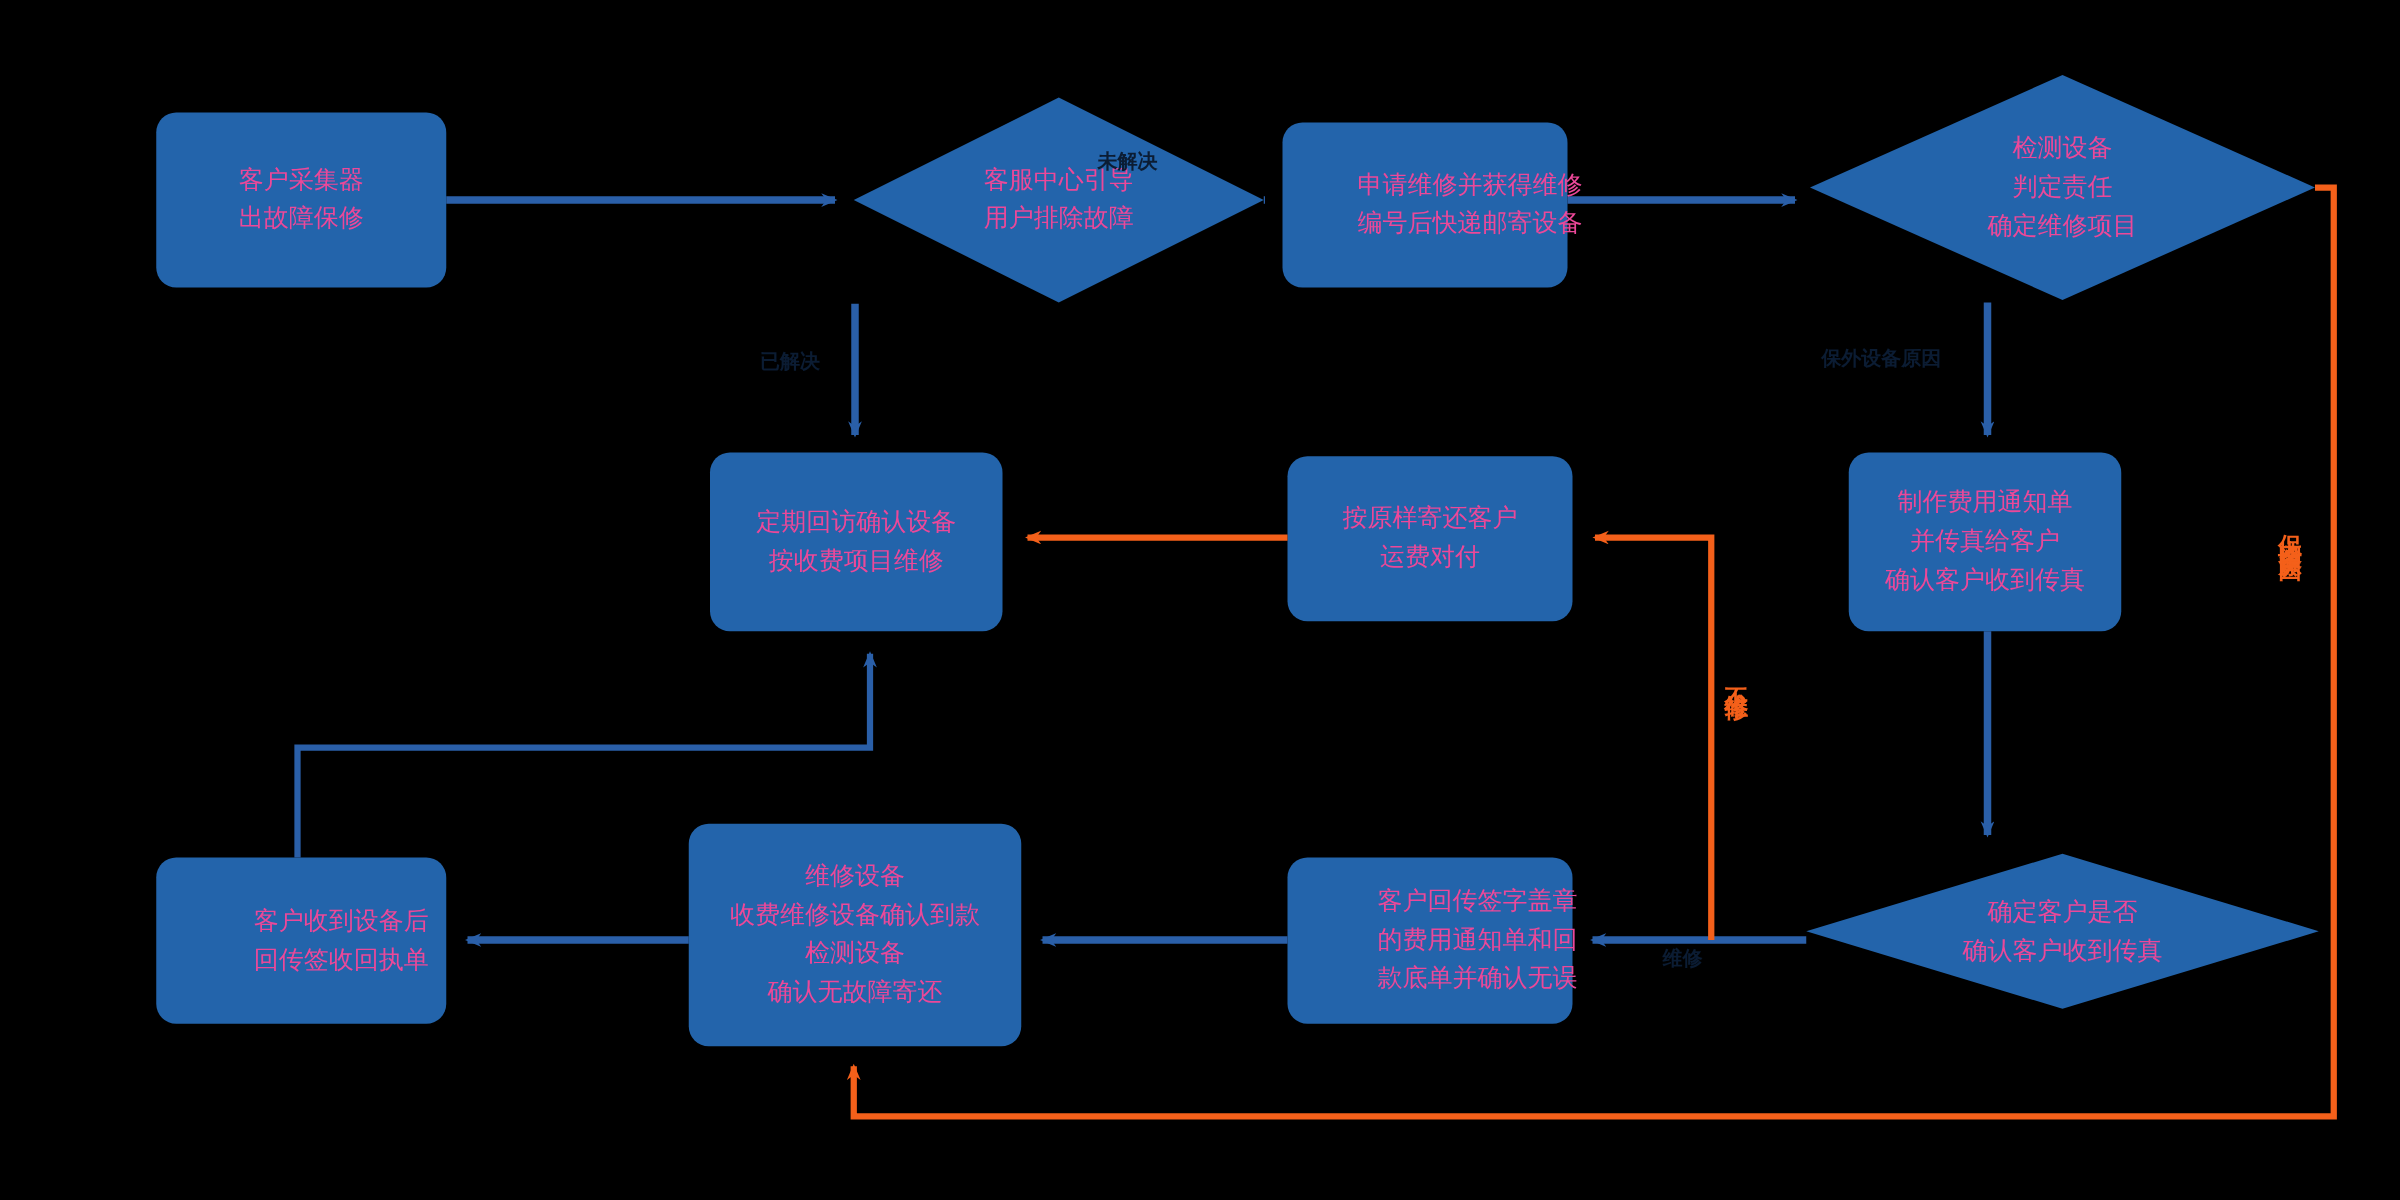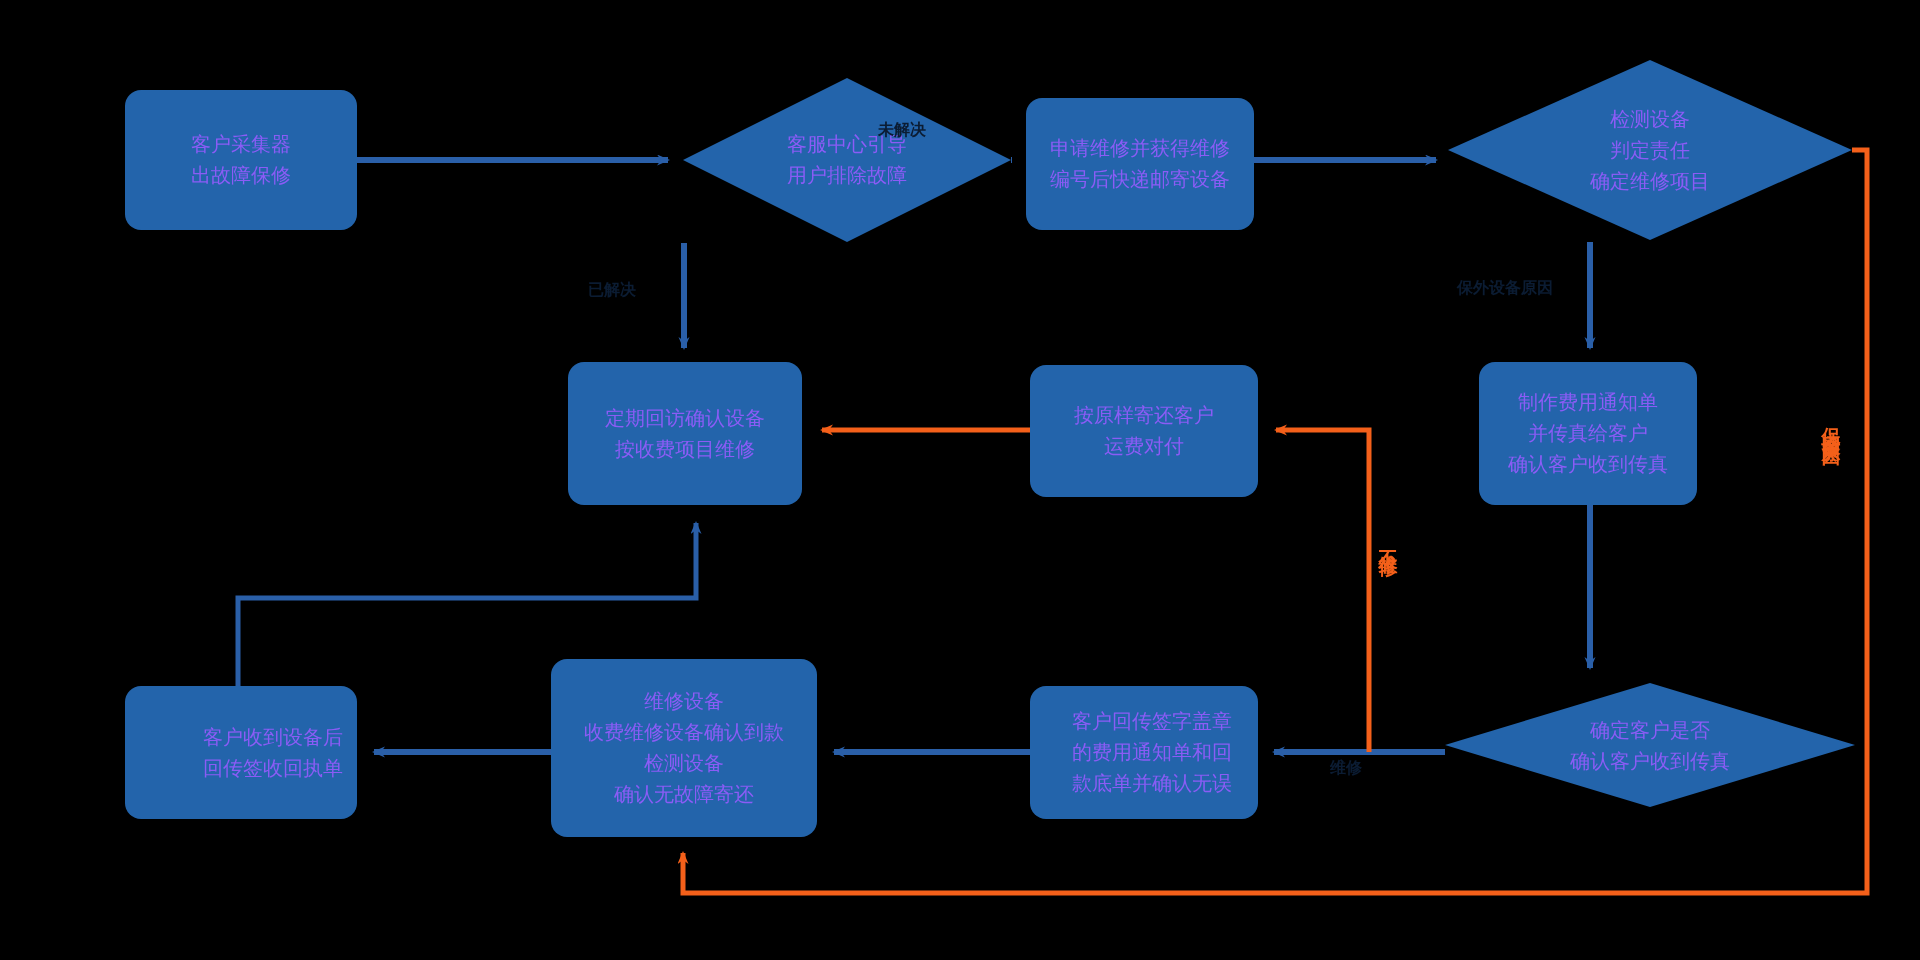--- a/index.html
+++ b/index.html
@@ -25,21 +25,21 @@
     top: 0;
     width: 1920px;
     height: 960px;
   }
   .node-text {
     position: absolute;
     display: flex;
     flex-direction: column;
     align-items: center;
     justify-content: center;
-    color: #8b5cf6;
+    color: #ec4899;
     font-size: 20px;
     line-height: 31px;
     white-space: nowrap;
     text-align: center;
     pointer-events: none;
   }
   .node-text div { white-space: nowrap; }
 
   .edge-label {
     position: absolute;
@@ -129,21 +129,21 @@
   <div class="node-text" style="left:125px; top:90px; width:232px; height:140px;">
     <div>客户采集器</div>
     <div>出故障保修</div>
   </div>
 
   <div class="node-text" style="left:683px; top:90px; width:328px; height:140px;align-items:center;">
     <div>客服中心引导</div>
     <div>用户排除故障</div>
   </div>
 
-  <div class="node-text" style="left:1026px; top:98px; width:228px; height:132px;">
+  <div class="node-text" style="left:1026px; top:98px; width:228px; height:132px;padding-left:36px;">
     <div>申请维修并获得维修</div>
     <div>编号后快递邮寄设备</div>
   </div>
 
   <div class="node-text" style="left:1490px; top:79px; width:320px; height:142px;">
     <div>检测设备</div>
     <div>判定责任</div>
     <div>确定维修项目</div>
   </div>
 
@@ -151,21 +151,21 @@
     <div>制作费用通知单</div>
     <div>并传真给客户</div>
     <div>确认客户收到传真</div>
   </div>
 
   <div class="node-text" style="left:1490px; top:700px; width:320px; height:92px;">
     <div>确定客户是否</div>
     <div>确认客户收到传真</div>
   </div>
 
-  <div class="node-text" style="left:1038px; top:686px; width:228px; height:133px;">
+  <div class="node-text" style="left:1068px; top:686px; width:228px; height:133px;">
     <div>客户回传签字盖章</div>
     <div>的费用通知单和回</div>
     <div>款底单并确认无误</div>
   </div>
 
   <div class="node-text" style="left:551px; top:659px; width:266px; height:178px;">
     <div>维修设备</div>
     <div>收费维修设备确认到款</div>
     <div>检测设备</div>
     <div>确认无故障寄还</div>
@@ -181,21 +181,21 @@
     <div>按收费项目维修</div>
   </div>
 
   <div class="node-text" style="left:1030px; top:365px; width:228px; height:132px;">
     <div>按原样寄还客户</div>
     <div>运费对付</div>
   </div>
 
   <div class="edge-label dark" style="left:878px; top:120px;">未解决</div>
 
-  <div class="edge-label dark" style="left:588px; top:280px;">已解决</div>
+  <div class="edge-label dark" style="left:608px; top:280px;">已解决</div>
 
   <div class="edge-label dark" style="left:1457px; top:278px;">保外设备原因</div>
 
   <div class="edge-label dark" style="left:1330px; top:758px;">维修</div>
 
   <div class="edge-label orange vert" style="left:1378px; top:535px;">不维修</div>
 
   <div class="edge-label orange vert" style="left:1821px; top:412px;">保内设备原因</div>
 
 </div>

